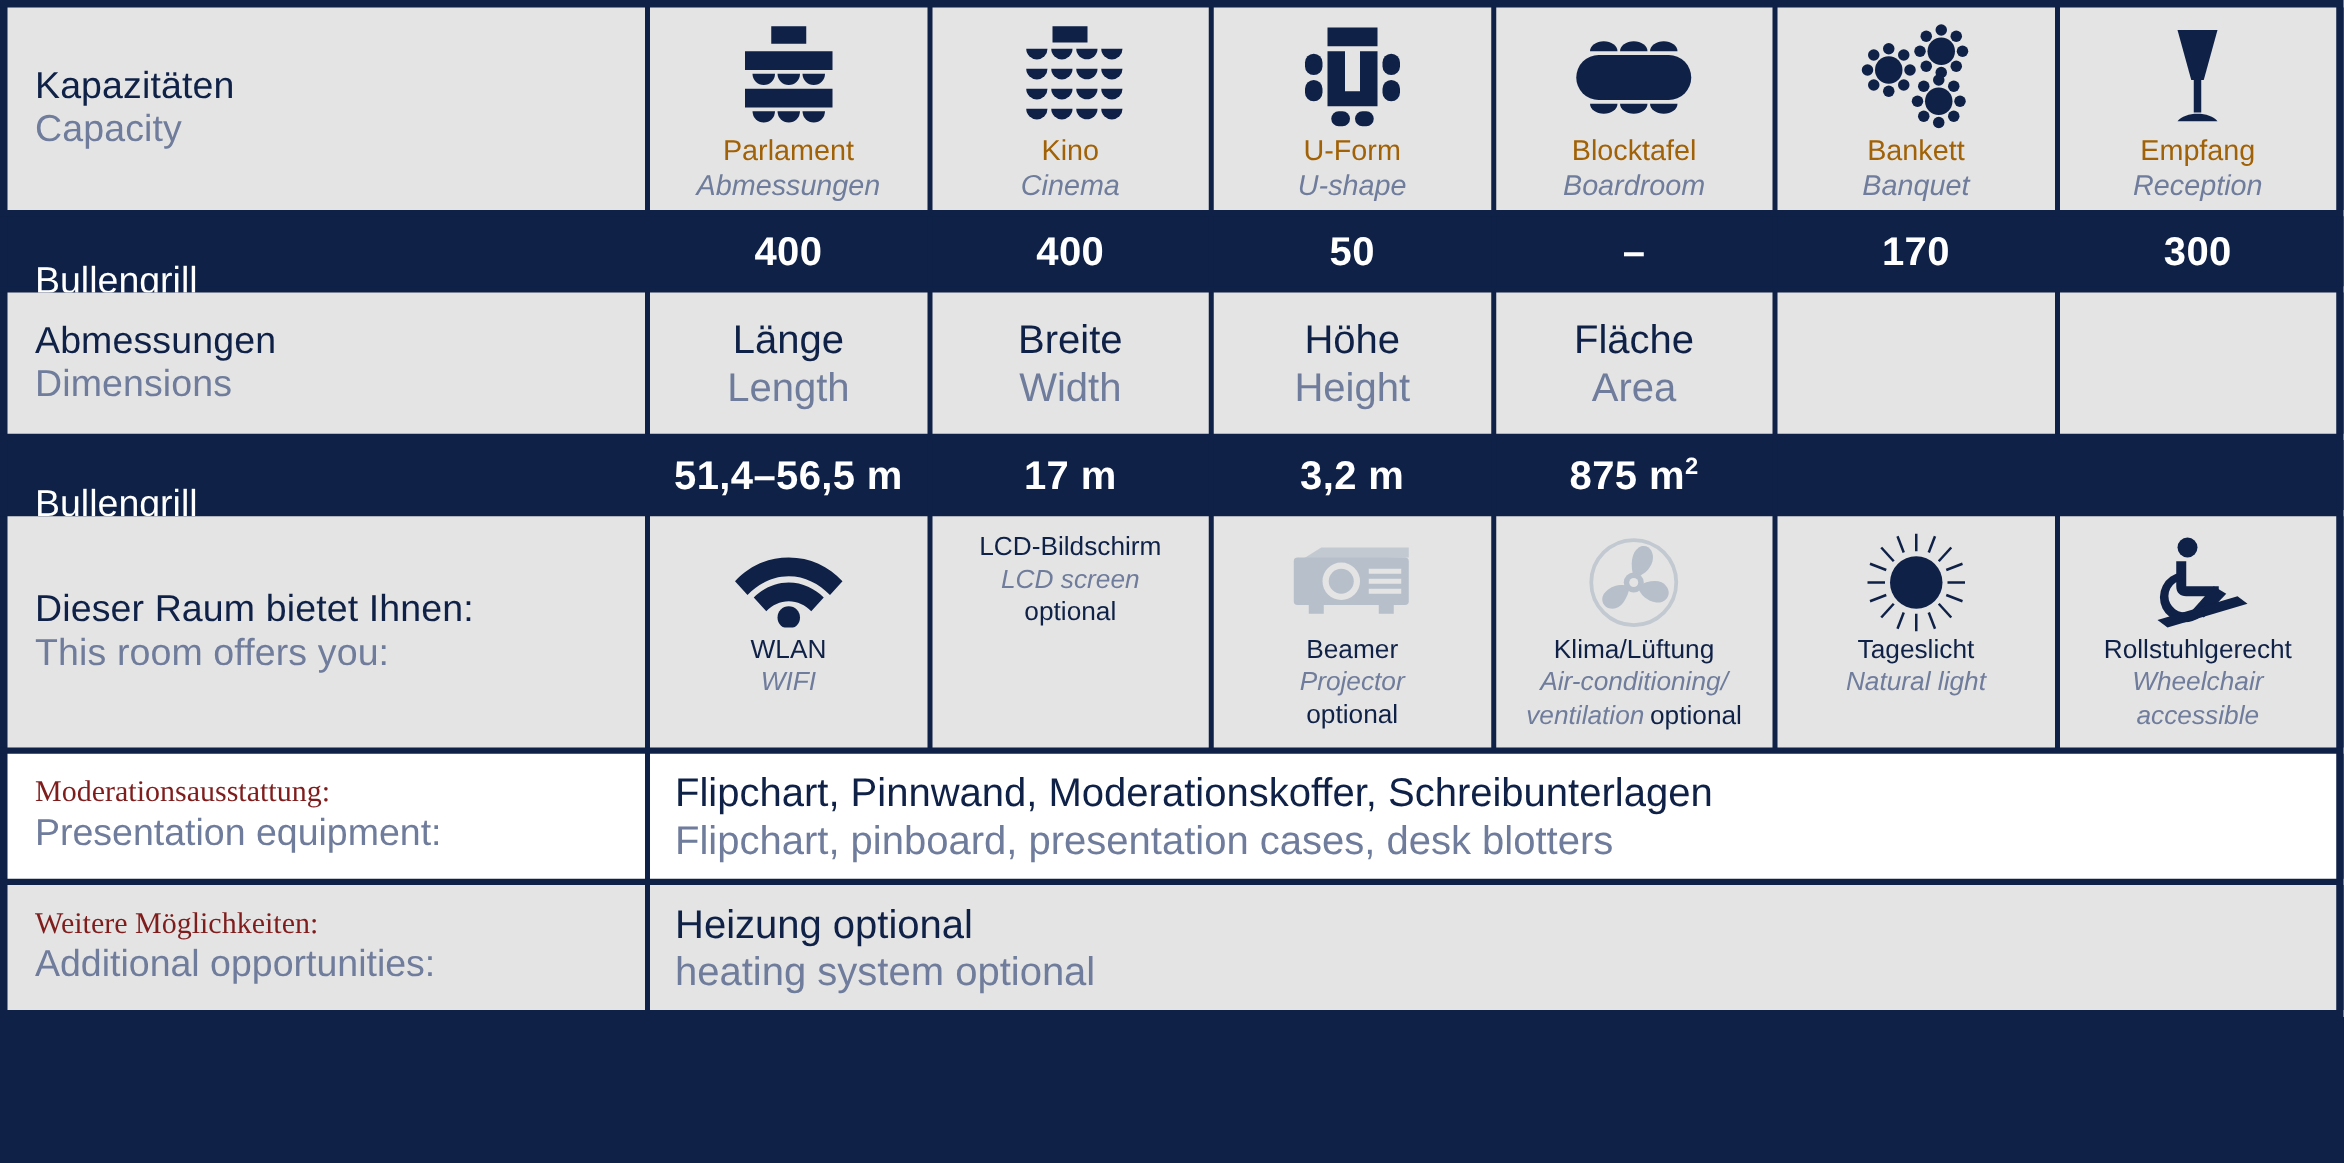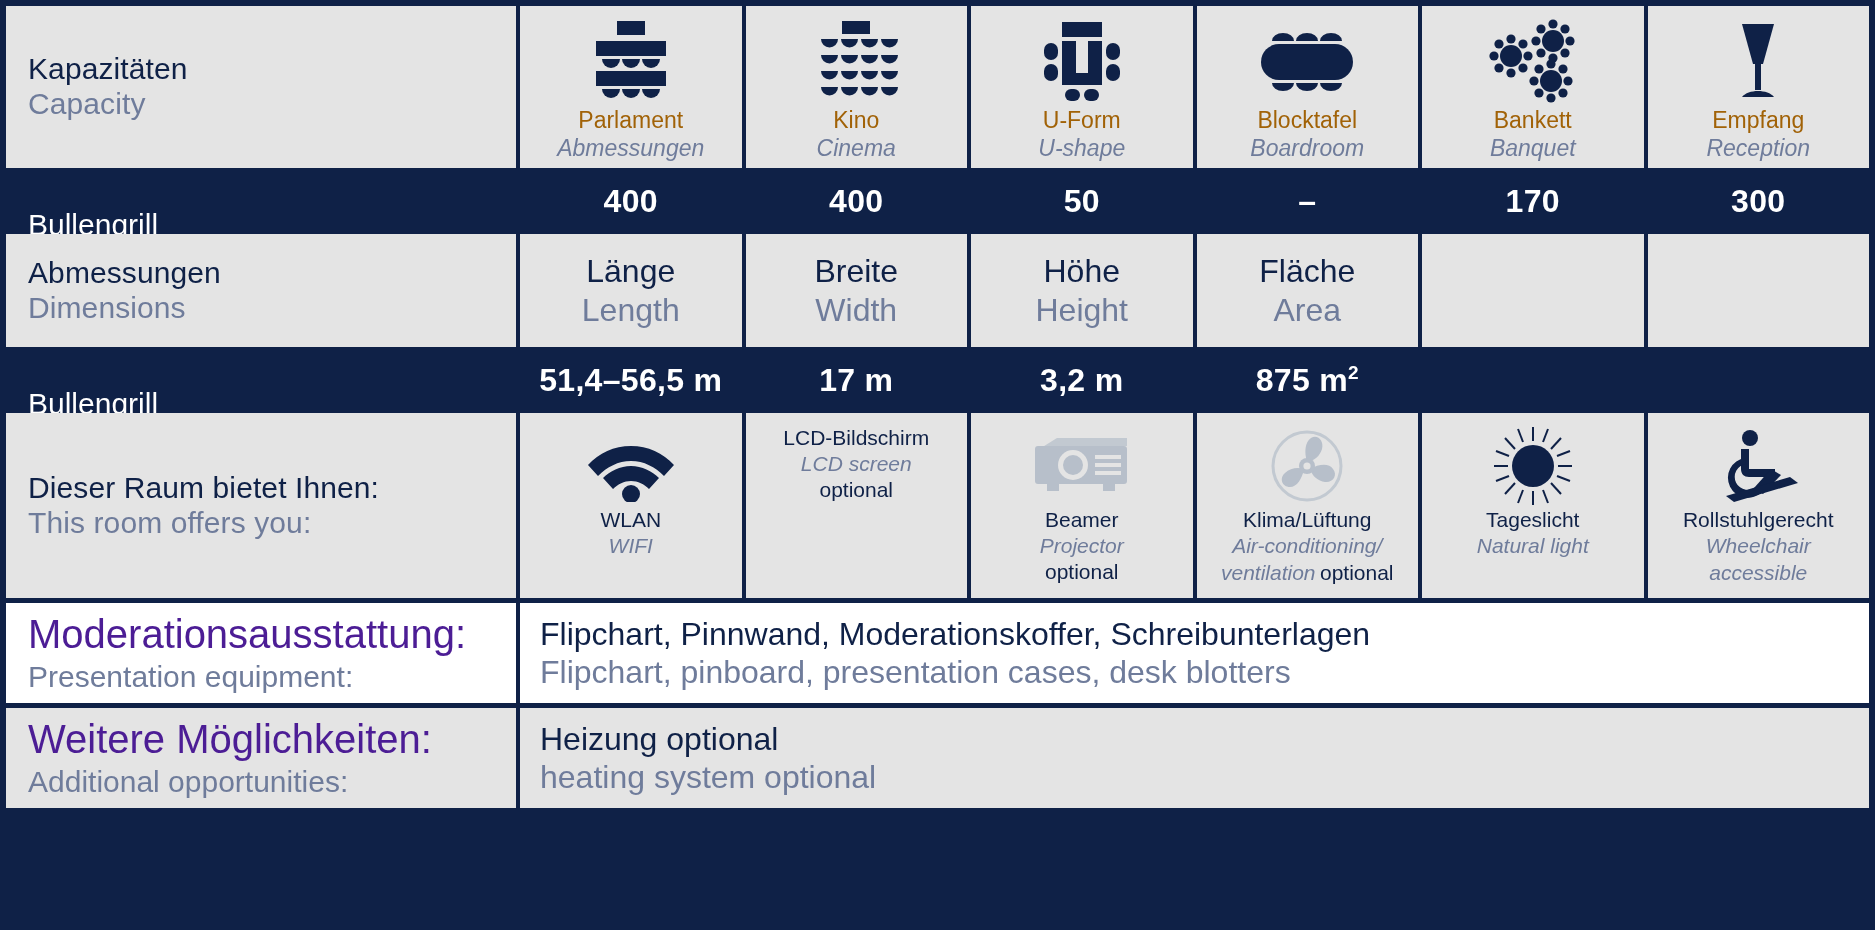--- a/index.html
+++ b/index.html
@@ -118,21 +118,21 @@
   
   .row-text{height:100px;}
   .row-text .label-cell{justify-content:center;}
   .text-cell{
     flex:1 1 0;
     padding:0 0 0 20px;
     align-items:flex-start;
     text-align:left;
     justify-content:center;
   }
-  .lbl-de{font-size:40px;color:#4c1d95;line-height:1.22;}
+  .lbl-de{font-size:24px;color:#7f1d1d;line-height:1.22;font-family:Liberation Serif, serif;}
   .lbl-en{font-size:30px;color:#6f7c9b;line-height:1.22;}
   .body-de{font-size:32px;color:#0f2147;line-height:1.2;}
   .body-en{font-size:32px;color:#6f7c9b;line-height:1.2;}
 
   svg{display:block;}
 </style>
 </head>
 <body>
 
 <div class="sheet">

